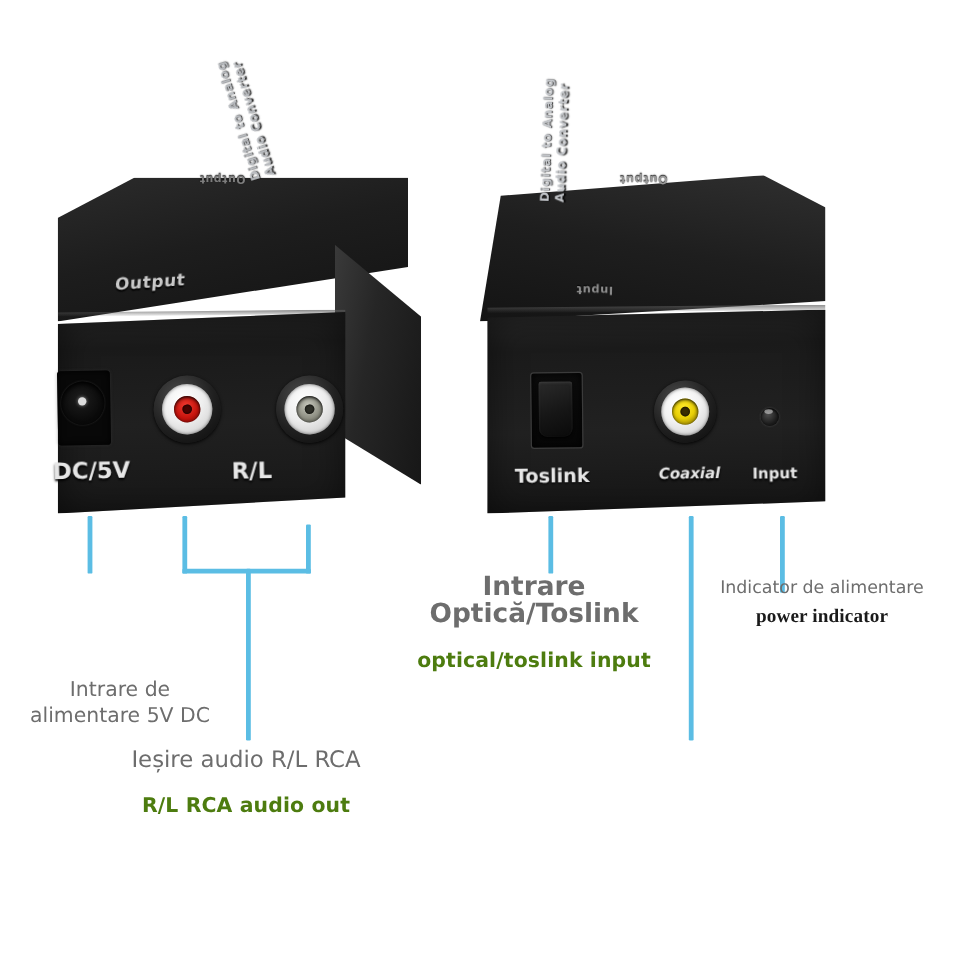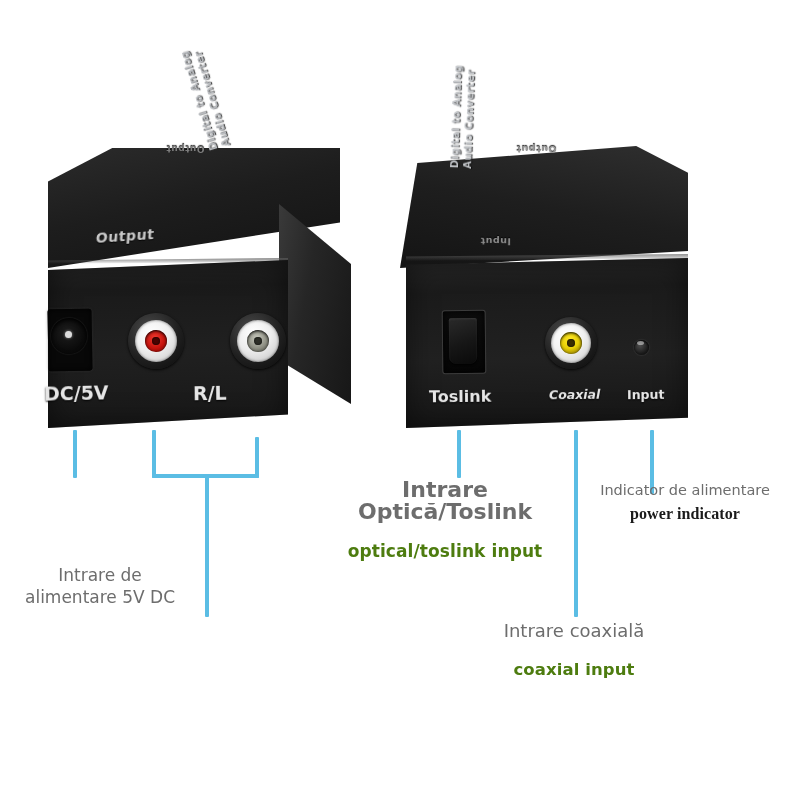--- a/index.html
+++ b/index.html
@@ -403,30 +403,28 @@
   <div class="lead lead-v" style="left:574px; top:430px; height:187px;"></div>
 
   <div class="lead lead-v" style="left:650px; top:430px; height:64px;"></div>
 
   <div class="cap-block" style="left:0px; top:516px; width:200px;margin-top:48px;">
     <div class="cap-ro">Intrare de
 alimentare 5V DC</div>
   </div>
 
   <div class="cap-block" style="left:35px; top:622px; width:340px;">
+    <div class="cap-ro" style="font-size:19px;">Ieșire audio R/L RCA</div>
+    <div class="cap-en" style="font-size:17px;">R/L RCA audio out</div>
   </div>
 
   <div class="cap-block" style="left:320px; top:479px; width:250px;">
     <div class="cap-ro" style="font-size:22px;font-weight:bold;">Intrare Optică/Toslink</div>
     <div class="cap-en" style="font-size:17px;">optical/toslink input</div>
   </div>
 
-  <div class="cap-block" style="left:464px; top:620px; width:220px;">
-    <div class="cap-ro" style="font-size:18px;">Intrare coaxială</div>
-    <div class="cap-en" style="font-size:16.5px;">coaxial input</div>
-  </div>
 
   <div class="cap-block" style="left:570px; top:481px; width:230px;text-align:center;">
     <div class="cap-ro-sm">Indicator de alimentare</div>
     <div class="cap-en-sm" style="font-size:16px;font-family:Liberation Serif, serif;">power indicator</div>
   </div>
 
 </div>
 
 </body></html>

